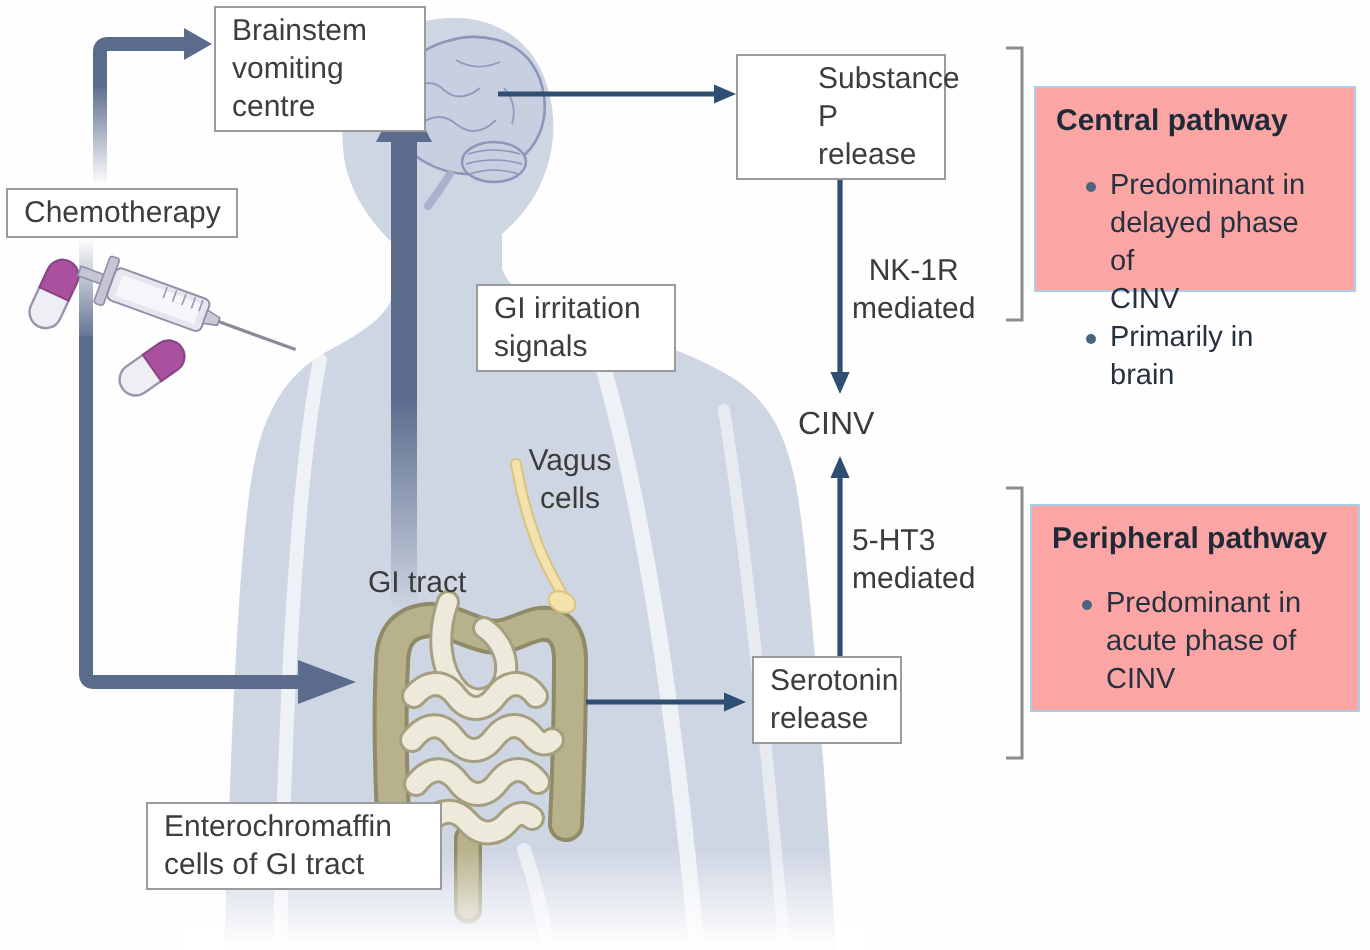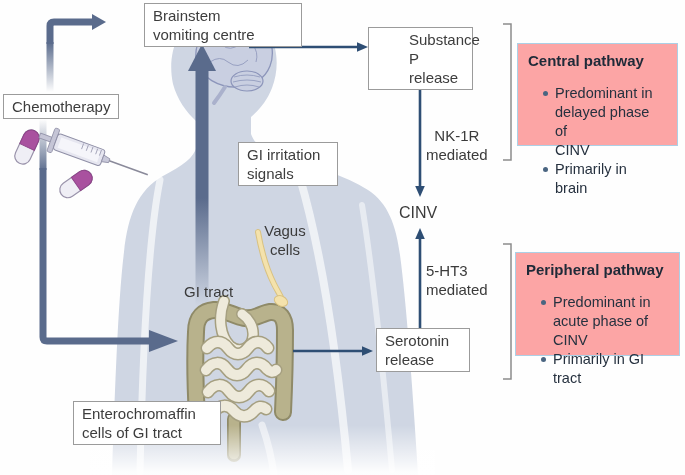--- a/index.html
+++ b/index.html
@@ -196,28 +196,28 @@
     <line x1="293" y1="351" x2="363" y2="351" stroke-width="2.6"></line>
     <path d="M 373 351 L 362 346.2 L 362 355.8 Z" stroke="none"></path>
   </g>
 
   <path d="M 503 24 H 511 V 160 H 503" stroke="#8c8c8c" stroke-width="1.5" fill="none"></path>
   <path d="M 503 244 H 511 V 379 H 503" stroke="#8c8c8c" stroke-width="1.5" fill="none"></path>
 
   <rect x="90" y="425" width="345" height="50" fill="url(#fadeBottom)"></rect>
 </svg>
 
-<div class="lbox" style="left:107px;top:3px;width:158px;margin-left:37px;">Brainstem
+<div class="lbox" style="left:107px;top:3px;width:106px;">Brainstem
 vomiting centre</div>
 <div class="lbox" style="left:3px;top:94px;width:116px;">Chemotherapy</div>
 <div class="lbox" style="left:238px;top:142px;width:100px;">GI irritation
 signals</div>
 <div class="lbox" style="left:368px;top:27px;width:105px;padding-left:40px;">Substance P
 release</div>
-<div class="lbox" style="left:376px;top:328px;width:94px;">Serotonin
+<div class="lbox" style="left:376px;top:328px;width:75px;">Serotonin
 release</div>
 <div class="lbox" style="left:73px;top:401px;width:148px;">Enterochromaffin
 cells of GI tract</div>
 
 <div class="flabel" style="left:256px;top:221px;width:58px;text-align:center;">Vagus
 cells</div>
 <div class="flabel" style="left:184px;top:282px;">GI tract</div>
 <div class="flabel" style="left:426px;top:126px;text-align:center;">NK-1R
 mediated</div>
 <div class="flabel" style="left:399px;top:203px;font-size:16px;">CINV</div>
@@ -242,20 +242,16 @@
 
 <div class="pathway" style="left:515px;top:252px;width:165px;height:104px;">
   <div class="title">Peripheral pathway</div>
   <ul>
     <li>
       <span class="dot"></span>
       <span class="btxt">Predominant in
 acute phase of
 CINV</span>
     </li>
-    <li>
-      <span class="dot"></span>
-      <span class="btxt">Primarily in GI tract</span>
-    </li>
   </ul>
 </div>
 
 </div>
 
 </body></html>

